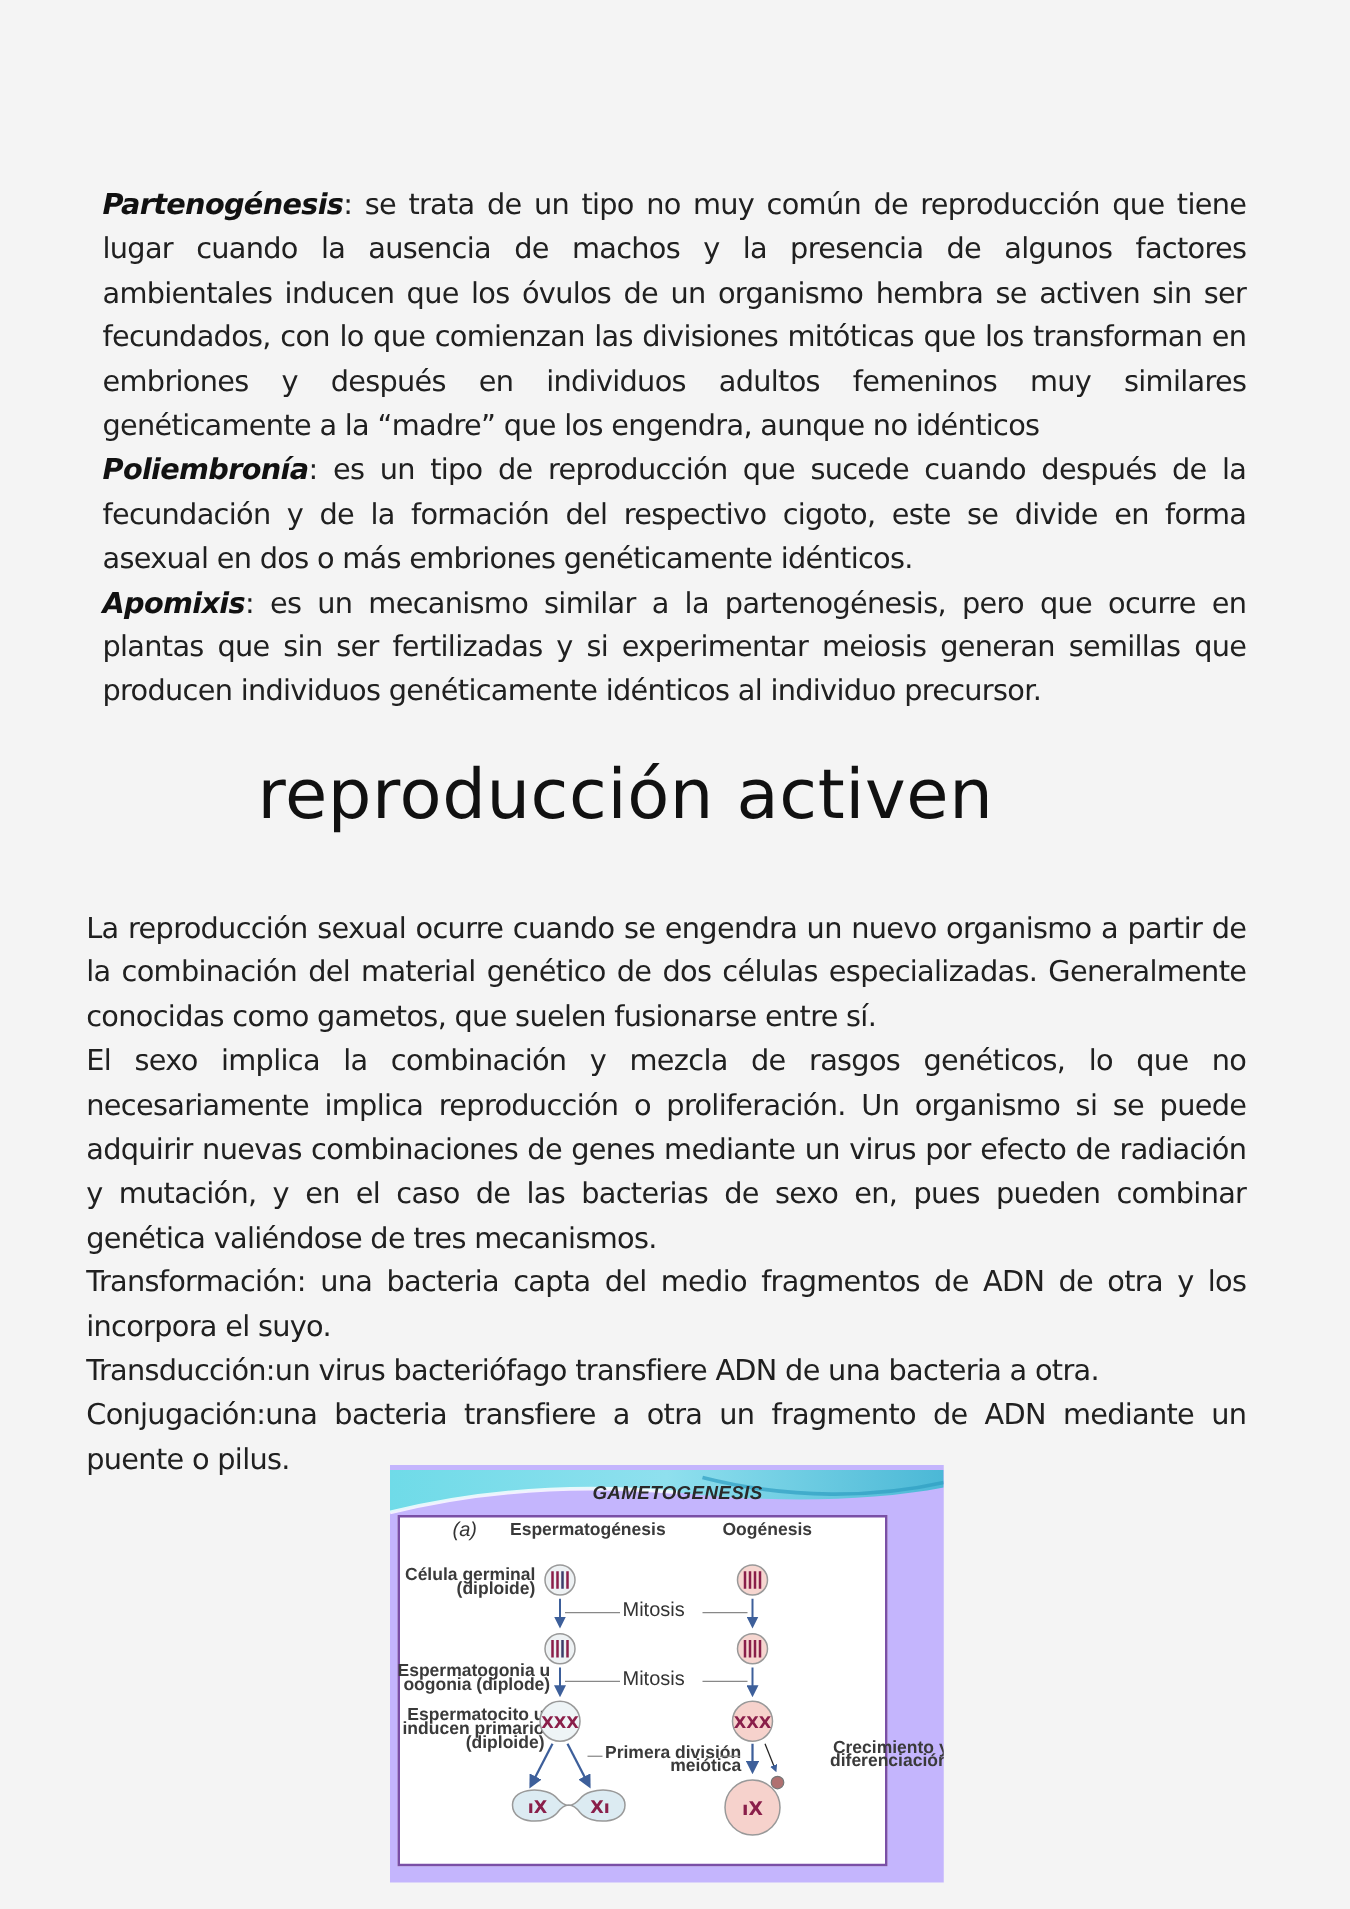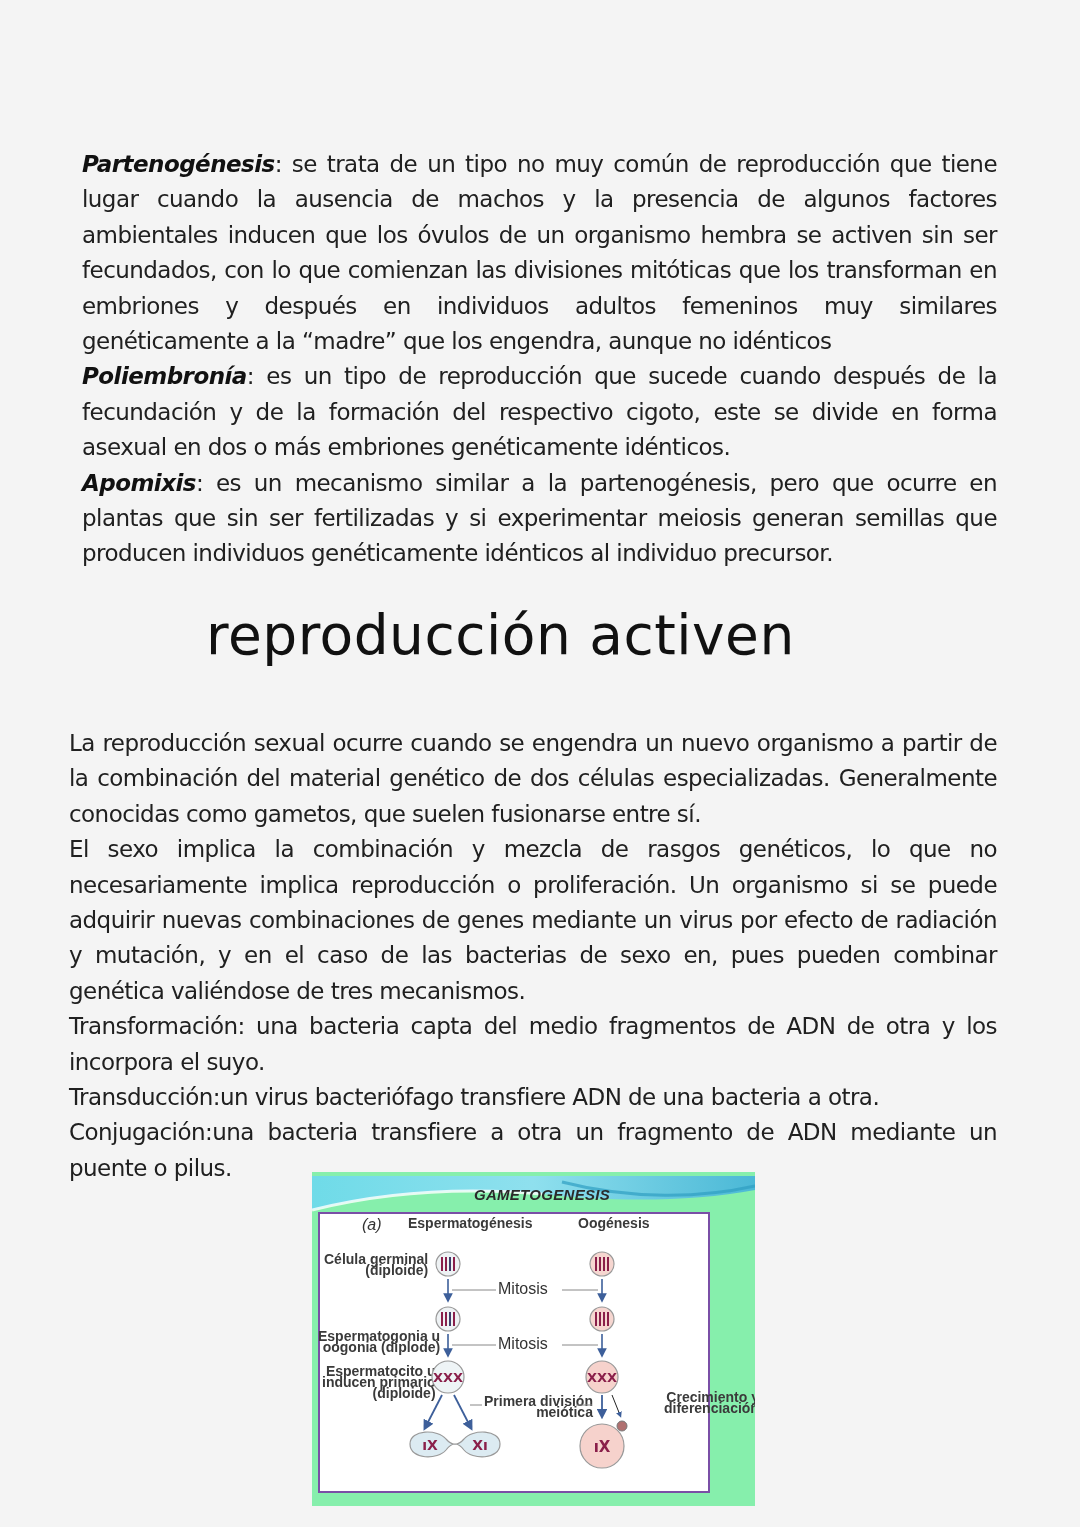--- a/index.html
+++ b/index.html
@@ -33,21 +33,21 @@
       letter-spacing: 0.5px;
       color: #111;
       margin: 0;
       line-height: 74px;
     }
     
     .figure {
       position: absolute;
       left: 312px; top: 1172px;
       width: 443px; height: 334px;
-      background: #86efac;
+      background: #c4b5fd;
       overflow: hidden;
     }
     .fig-band { position: absolute; left: 0; top: 0; width: 443px; height: 60px; }
     .fig-title {
       position: absolute; left: 0; top: 14px; width: 460px; text-align: center;
       font-family: "Liberation Sans", sans-serif;
       font-weight: bold; font-style: italic; font-size: 15px; color: #2a2a2a;
       letter-spacing: 0.3px;
     }
     .fig-box {

